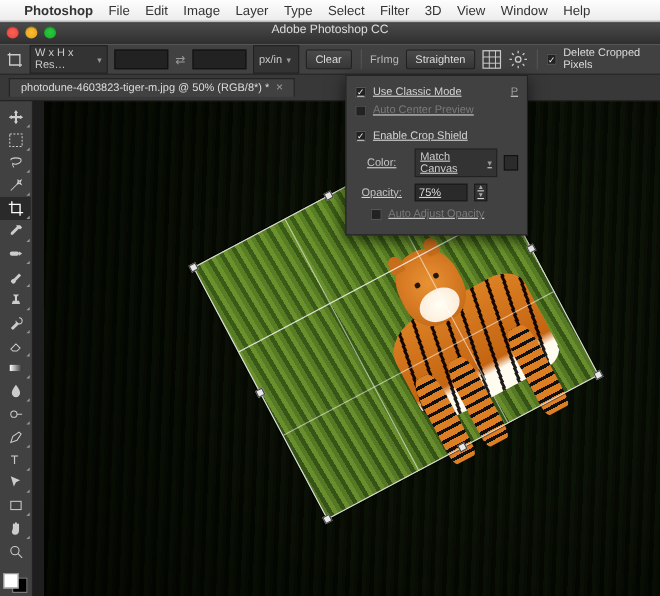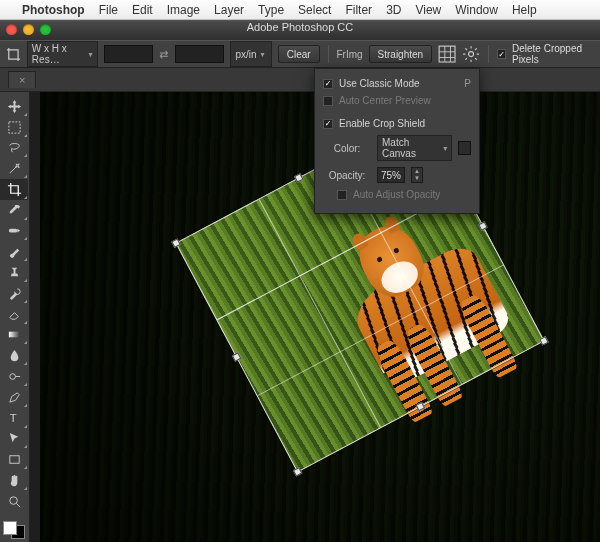--- a/index.html
+++ b/index.html
@@ -74,26 +74,26 @@
 .tiger-leg.l1{left:12%;} .tiger-leg.l2{left:34%;} .tiger-leg.l3{right:10%;}
 .tools-panel{ position:absolute; left:0; top:0; width:30px; bottom:0; background:#414141; border-right:1px solid #222; display:flex; flex-direction:column; padding-top:4px;}
 .tool{ width:28px;height:24px;display:flex;align-items:center;justify-content:center;color:#ccc;}
 .tool.active{ background:#2a2a2a; color:#fff;}
 .tool svg{width:15px;height:15px;}
 .tool .tri{position:absolute;right:1px;bottom:1px;width:0;height:0;border-left:3px solid transparent;border-bottom:3px solid #999;}
 .tool{position:relative;}
 .swatches{ margin-top:6px; position:relative; width:28px; height:28px;}
 .sw-fg{position:absolute;left:3px;top:3px;width:14px;height:14px;background:#fff;border:1px solid #888;z-index:2;}
 .sw-bg{position:absolute;right:3px;bottom:3px;width:14px;height:14px;background:#000;border:1px solid #888;}
-.gear-flyout{ position:absolute; right:120px; top:68px; width:166px; background:#414141; border:1px solid #222; box-shadow:0 4px 14px rgba(0,0,0,.6); color:#d4d4d4; font-size:10px; padding:6px 8px 10px; z-index:50;}
+.gear-flyout{ position:absolute; right:120px; top:68px; width:166px; background:#414141; border:1px solid #222; box-shadow:0 4px 14px rgba(0,0,0,.6); color:#d4d4d4; font-size:10px; padding:6px 8px 10px; z-index:50;text-decoration:underline;}
 .gear-flyout .row{ display:flex; align-items:center; gap:6px; padding:3px 0;}
 .gear-flyout .lbl{ text-align:center; flex:0 0 48px; color:#c4c4c4;}
 .gear-flyout .muted{ color:#7a7a7a; }
 .gear-flyout .hint{ margin-left:auto; color:#9a9a9a; }
-.num-small{ width:28px; height:16px; background:#2a2a2a; border:1px solid #1a1a1a; color:#ddd; font-size:10px; padding:0 3px; display:flex; align-items:center;}
+.num-small{ width:48px; height:16px; background:#2a2a2a; border:1px solid #1a1a1a; color:#ddd; font-size:10px; padding:0 3px; display:flex; align-items:center;}
 .stepper{ width:12px;height:16px;background:#333;border:1px solid #1a1a1a;display:flex;flex-direction:column;}
 .stepper span{flex:1;font-size:6px;color:#aaa;text-align:center;line-height:6px;}
 .sep{ width:1px; height:18px; background:#555; margin:0 2px;}
 </style>
 </head>
 <body>
 
 <div class="mac-menubar">
   <span class="apple-logo"></span>
   <span class="menubar-item bold">Photoshop</span>
@@ -152,20 +152,21 @@
         <path d="M8 1v2M8 13v2M1 8h2M13 8h2M3 3l1.4 1.4M11.6 11.6L13 13M3 13l1.4-1.4M11.6 4.4L13 3" stroke="#ccc"></path>
       </svg>
   </span>
   <span class="sep"></span>
   <span class="chk on"></span>
   <span>Delete Cropped Pixels</span>
 </div>
 
 <div class="doc-tabbar">
   <div class="doc-tab">
+    <span>photodune-4603823-tiger-m.jpg @ 50% (RGB/8*) *</span>
     <span class="x">×</span>
   </div>
 </div>
 
 <div class="workspace">
 
   <div class="tools-panel">
     <div class="tool">
         <svg viewBox="0 0 16 16">
           <path d="M8 1l2 3H9v3h3V6l3 2-3 2V9H9v3h1l-2 3-2-3h1V9H4v1L1 8l3-2v1h3V4H6z" fill="#ccc"></path>

